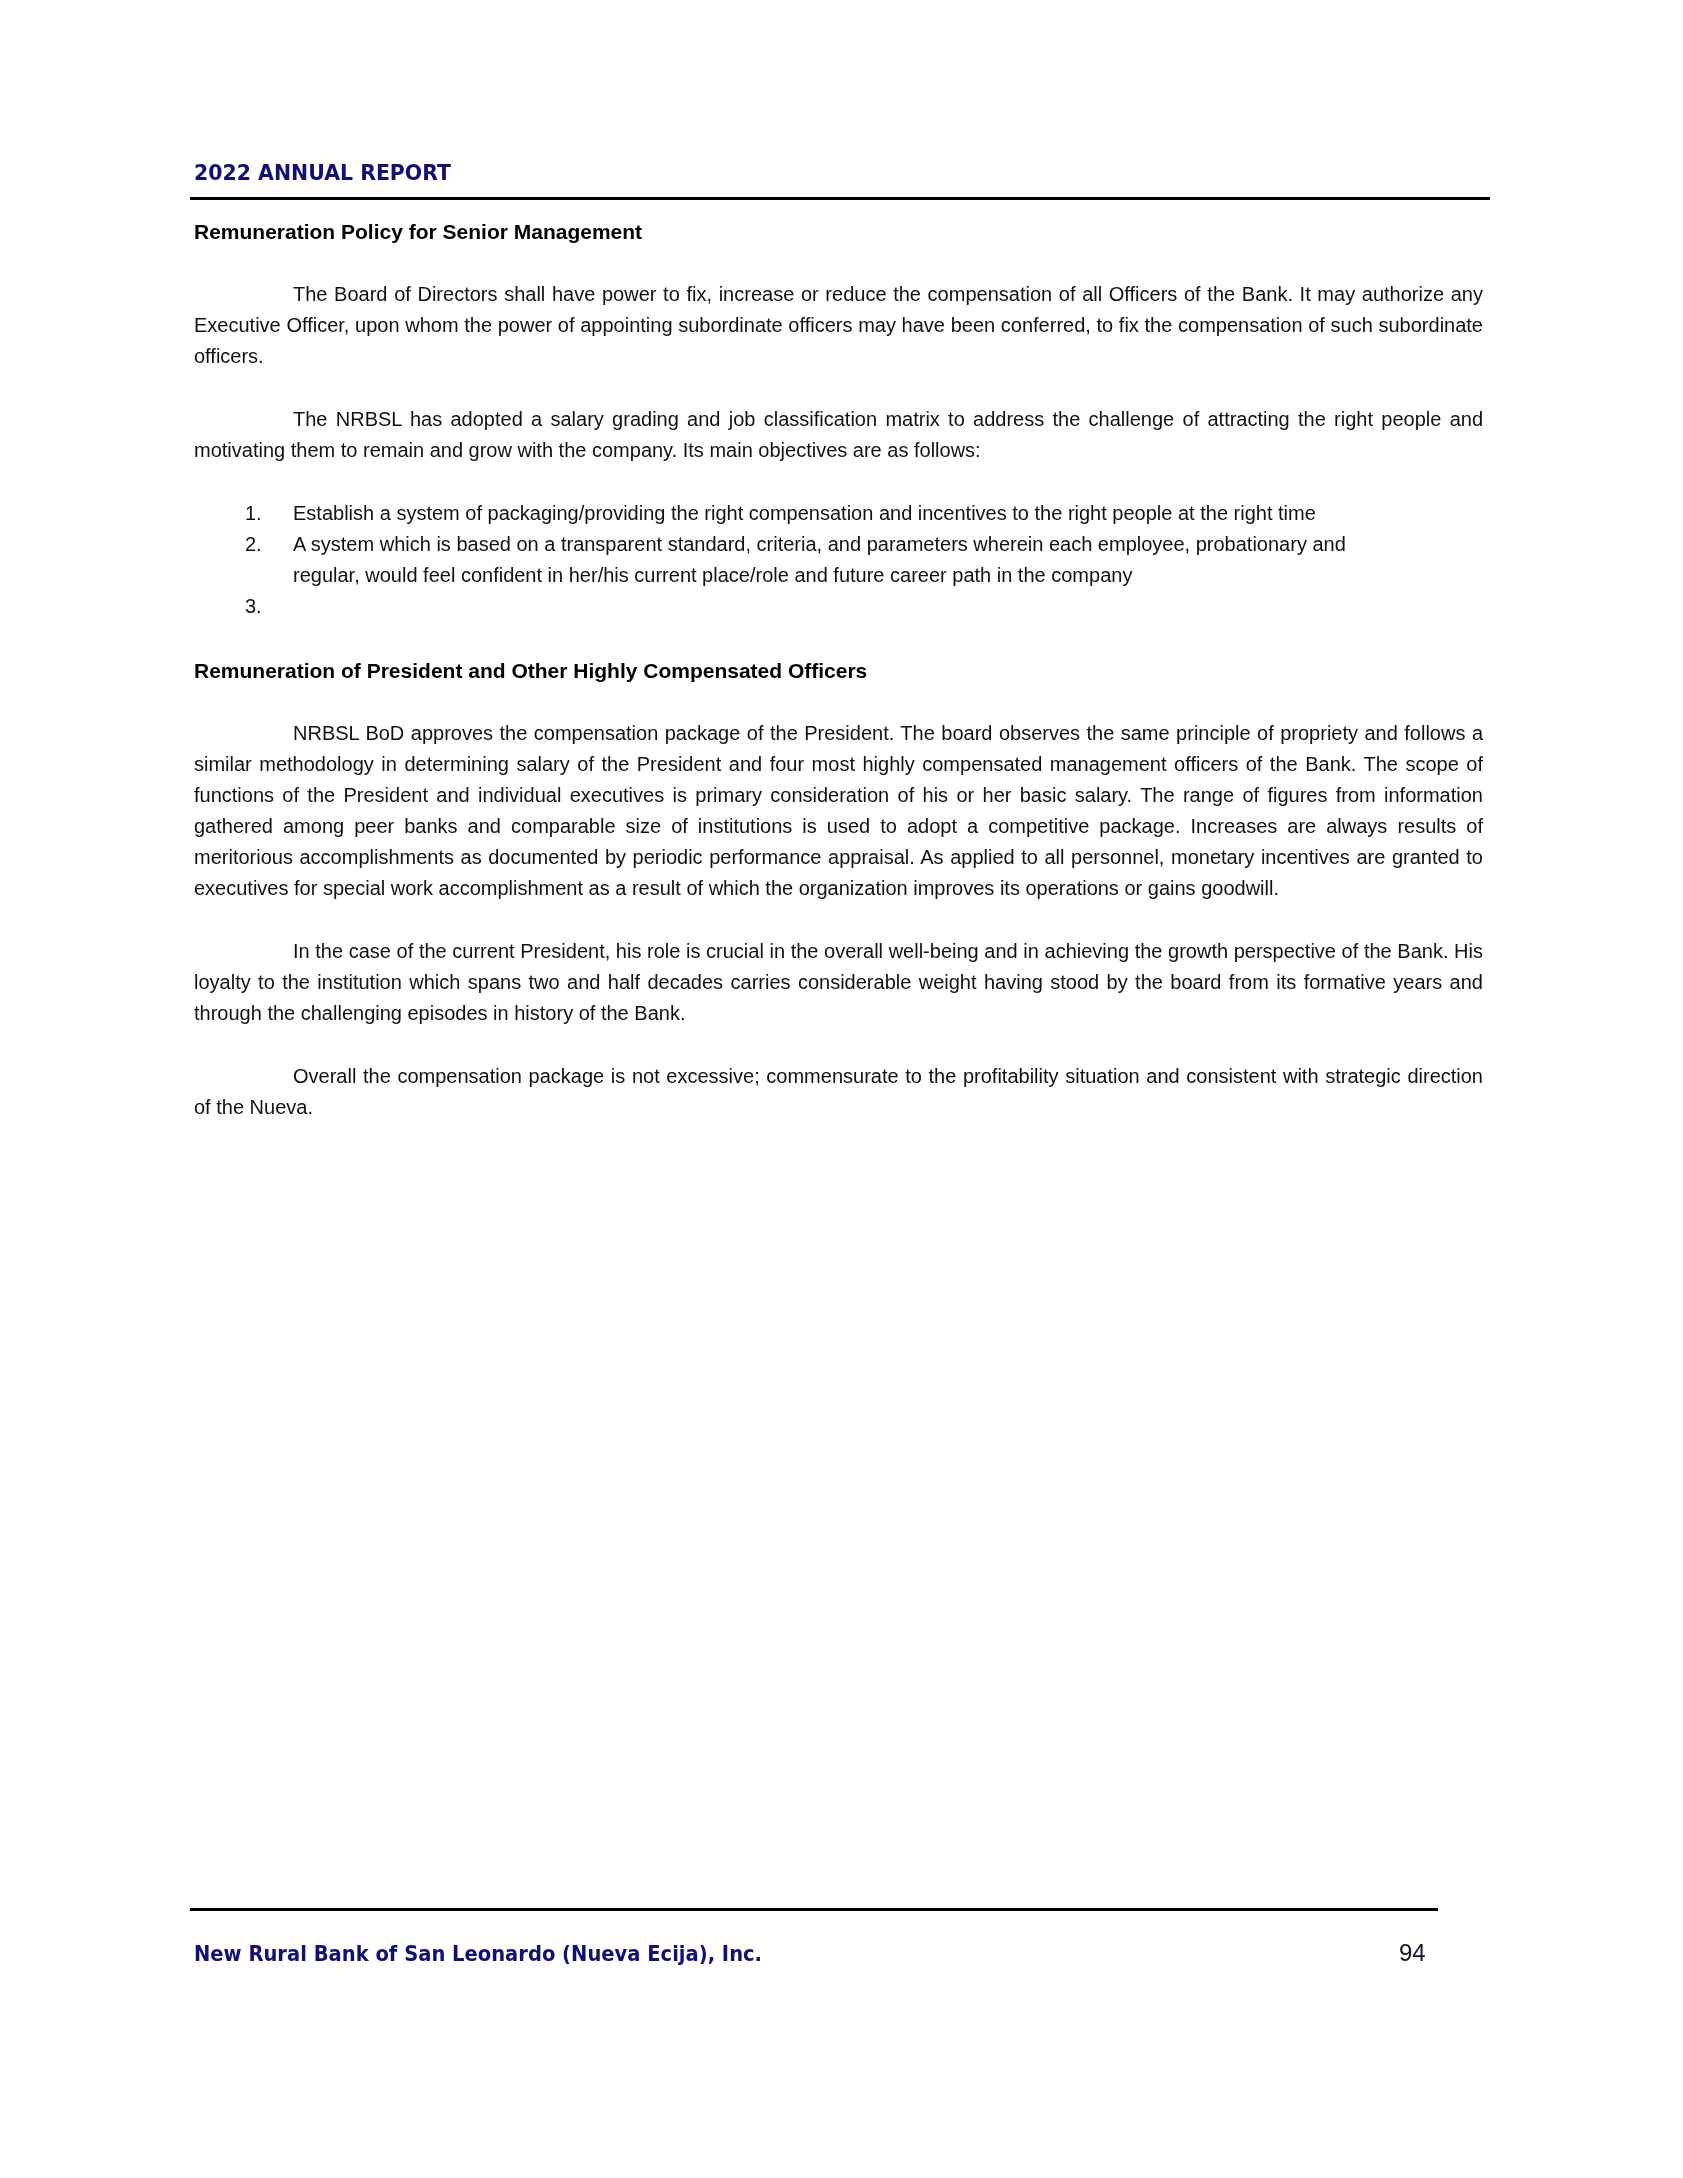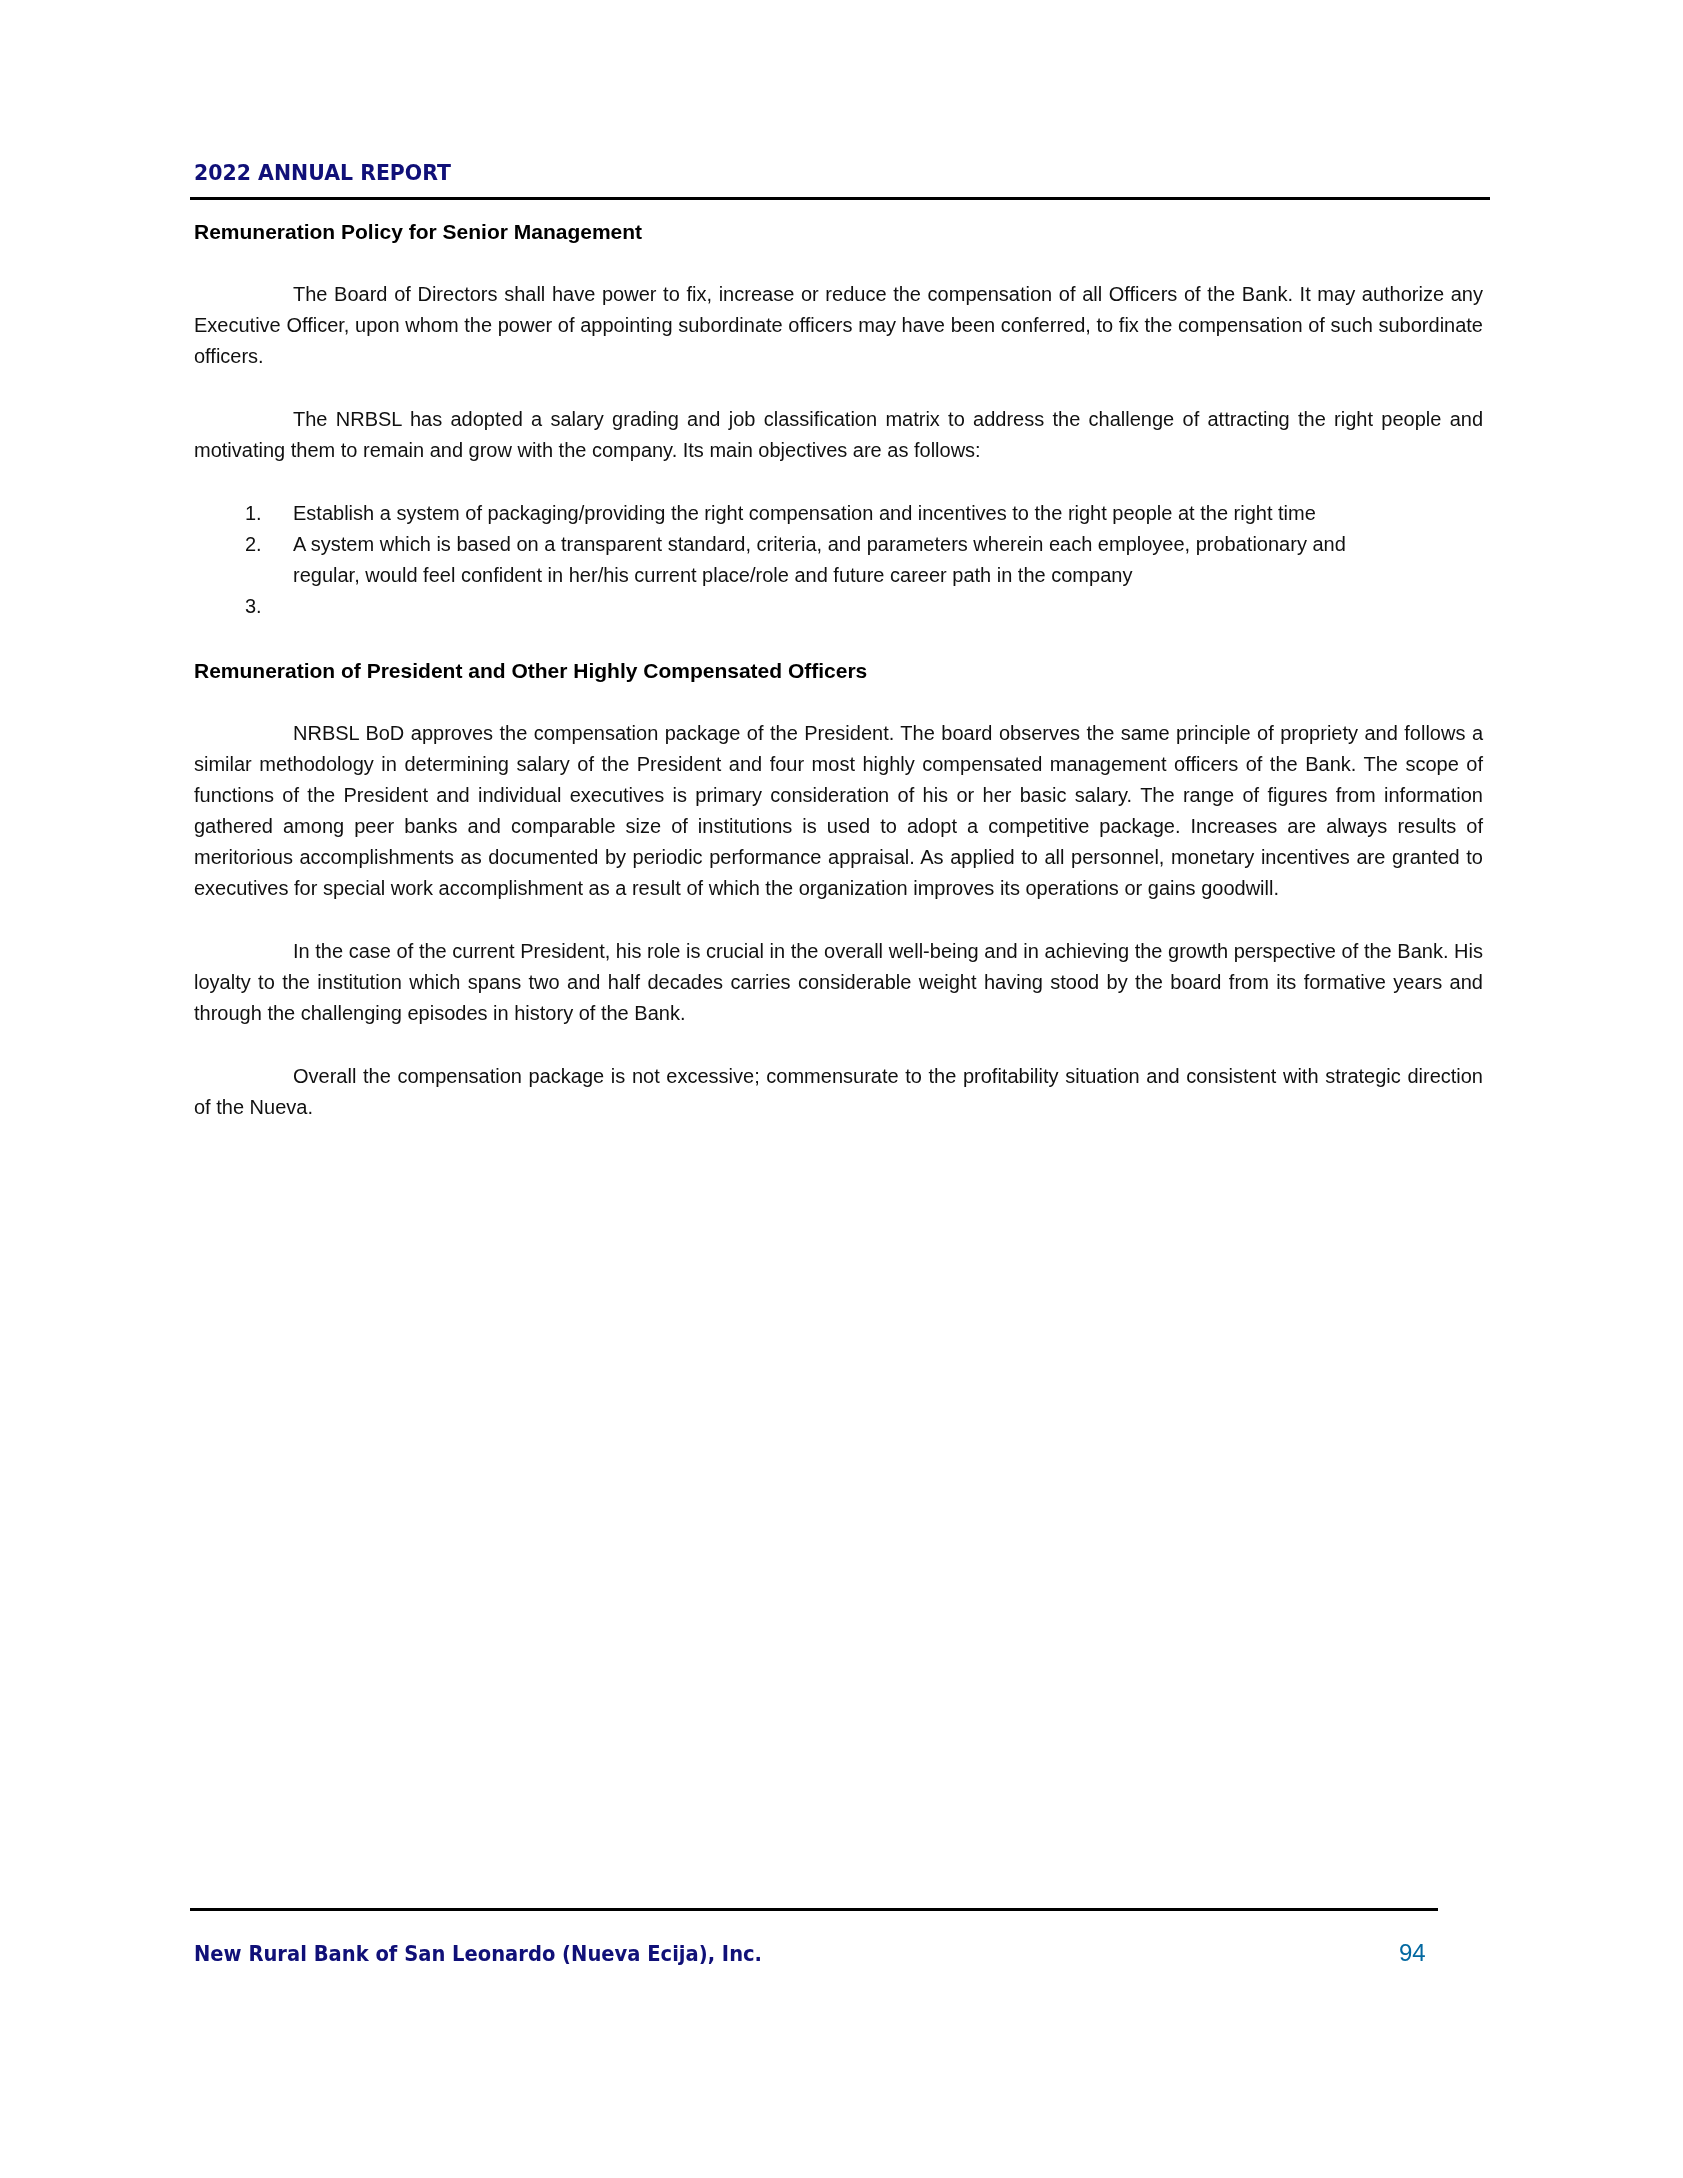--- a/index.html
+++ b/index.html
@@ -45,21 +45,21 @@
     position: absolute; left: 190px; top: 1908px; width: 1248px; height: 3px; background: #000;
   }
   .footer-org {
     position: absolute; left: 194px; top: 1942px;
     font-family: "DejaVu Sans", sans-serif; font-weight: bold;
     font-size: 21px; color: #101078;
     transform: scaleX(0.93); transform-origin: left top;
   }
   .page-number {
     position: absolute; left: 1399px; top: 1939px;
-    font-family: "Liberation Sans", sans-serif; font-size: 24px; color: #0369a1;
+    font-family: "Liberation Sans", sans-serif; font-size: 24px; color: #0f172a;
   }
 </style>
 </head>
 <body>
 
 <div class="page">
 
   <div class="running-header">2022 ANNUAL REPORT</div>
   <div class="header-rule"></div>
 

